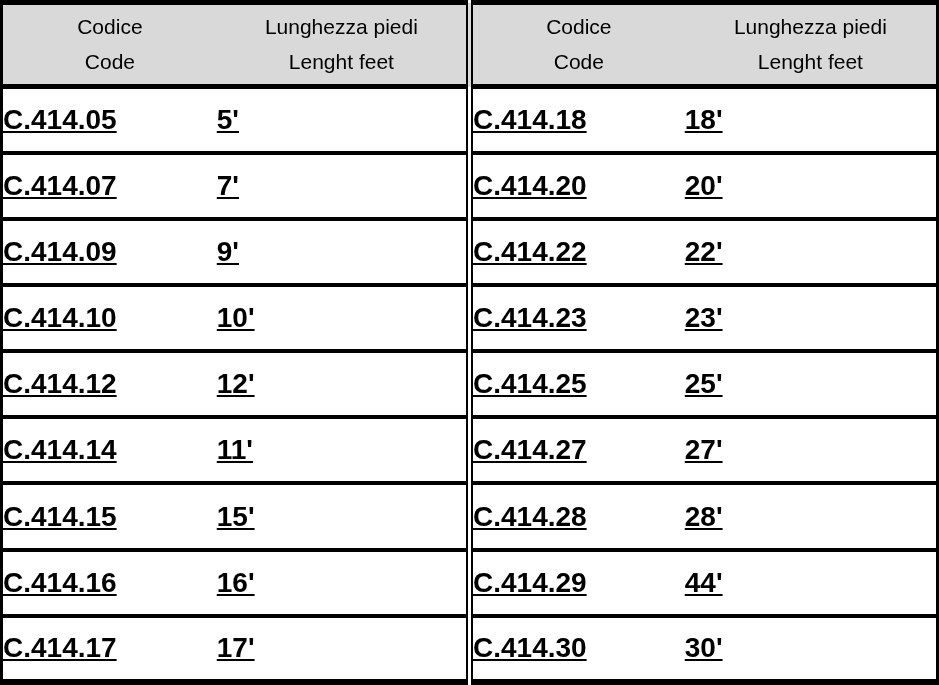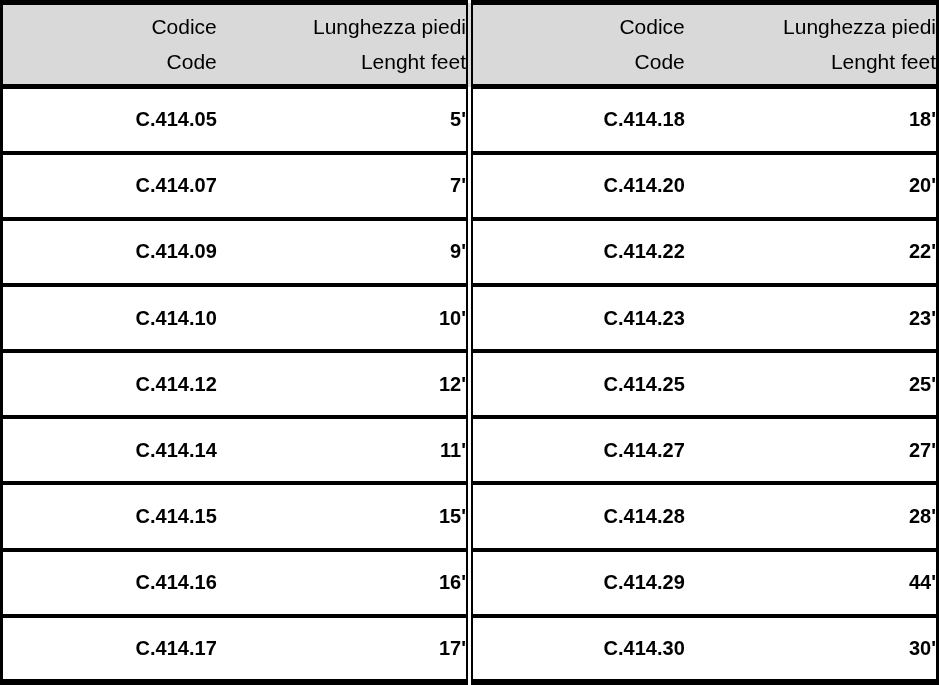--- a/index.html
+++ b/index.html
@@ -27,34 +27,35 @@
     color: var(--text-color);
   }
   col.code-col   { width: 23%; }
   col.length-col { width: 27%; }
   thead th {
     background: var(--header-bg);
     font-weight: 400;
     font-size: 21px;
     line-height: 1.65;
     height: 84px;
-    text-align: right;
+    text-align: center;
     vertical-align: middle;
     border-bottom: 5px solid var(--border-color);
     padding: 0;
   }
   tbody td {
     font-weight: 700;
-    font-size: 20px;
+    font-size: 28px;
     height: 45px;
-    text-align: right;
+    text-align: left;
     vertical-align: middle;
     border-bottom: 4px solid var(--border-color);
     padding: 0;
     white-space: nowrap;
+    text-decoration: underline;
   }
   
   .divider-right {
     border-right: 7px double var(--border-color);
   }
   .hdr-line { display: block; }
 </style>
 </head>
 <body>
 

